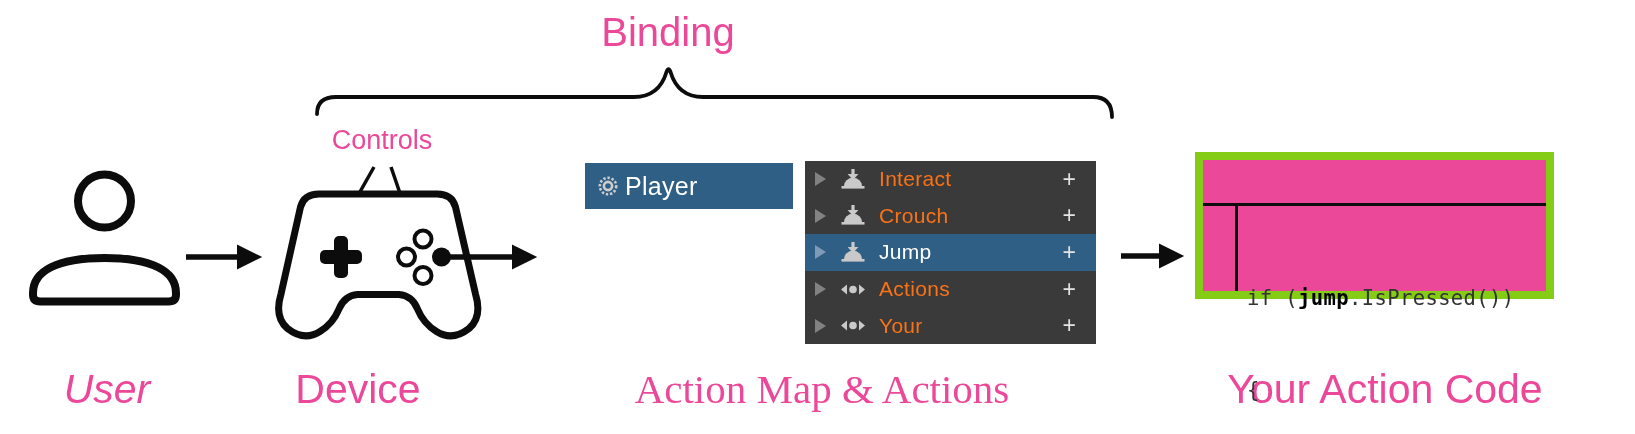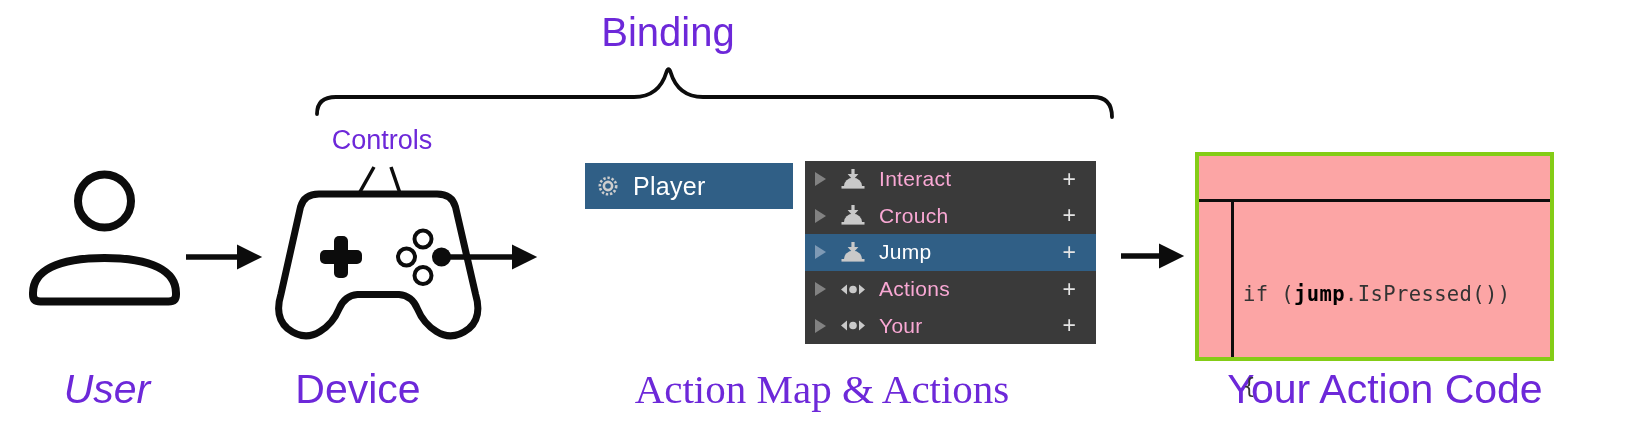--- a/index.html
+++ b/index.html
@@ -3,51 +3,51 @@
 <meta charset="utf-8">
 <style>
   html,body{margin:0;padding:0;}
   body{
     width:1635px;height:434px;position:relative;background:#ffffff;
     font-family:"Liberation Sans","DejaVu Sans",sans-serif;overflow:hidden;
   }
   .abs{position:absolute;}
   
   .biglabel{
-    position:absolute;color:#6d28d9;font-size:41px;line-height:46px;
+    position:absolute;color:#ec4899;font-size:41px;line-height:46px;
     text-align:center;white-space:nowrap;transform:translateX(-50%);
   }
   #binding-label{top:9px;left:668px;font-size:40px;}
   #controls-label{top:117px;left:382px;font-size:27px;}
   .caption{top:366px;}
   
   #art{position:absolute;left:0;top:0;}
   
   #maps-panel{left:585px;top:163px;width:208px;background:#3a3a3a;}
   .mrow{height:46px;display:flex;align-items:center;background:#3a3a3a;}
   .mrow.sel{background:#305f86;}
   .mrow svg{margin-left:12px;flex:none;}
-  .mlbl{margin-left:14px;font-size:25px;color:#d6d6d6;letter-spacing:.3px;}
+  .mlbl{margin-left:6px;font-size:25px;color:#d6d6d6;letter-spacing:.3px;}
   .mrow.sel .mlbl{color:#ffffff;}
   
   #actions-panel{left:805px;top:161px;width:291px;background:#3a3a3a;}
   .arow{height:36.6px;display:flex;align-items:center;background:#3a3a3a;
         padding:0 20px 0 10px;box-sizing:border-box;}
   .arow.sel{background:#305f86;}
   .tri{flex:none;}
   .tri polygon{fill:#828282;}
   .arow.sel .tri polygon{fill:#7e9ab5;}
   .aicon{flex:none;margin-left:14px;}
   .aicon .g{fill:#c9c9c9;}
-  .albl{margin-left:13px;font-size:21px;color:#f9a8d4;letter-spacing:.3px;}
+  .albl{margin-left:13px;font-size:21px;color:#f97316;letter-spacing:.3px;}
   .arow.sel .albl{color:#ffffff;}
   .plus{margin-left:auto;font-size:23px;color:#e4e4e4;font-weight:400;}
   
-  #code-box{left:1195px;top:152px;width:359px;height:209px;background:#fca5a5;
-            border:4px solid #84cc16;box-sizing:border-box;}
+  #code-box{left:1195px;top:152px;width:359px;height:147px;background:#ec4899;
+            border:8px solid #84cc16;box-sizing:border-box;}
   #code-header{position:absolute;left:0;top:0;right:0;height:43px;
                border-bottom:3px solid #0d0d0d;}
   #code-gutter{position:absolute;left:32px;top:46px;bottom:0;width:3px;background:#0d0d0d;}
   #code-block{position:absolute;left:44px;top:62px;
               font-family:"DejaVu Sans Mono","Liberation Mono",monospace;
               font-size:20.5px;line-height:30.5px;color:#333333;
               letter-spacing:.4px;white-space:pre;}
   #code-block .kw{font-weight:bold;color:#000;}
 </style>
 </head>

